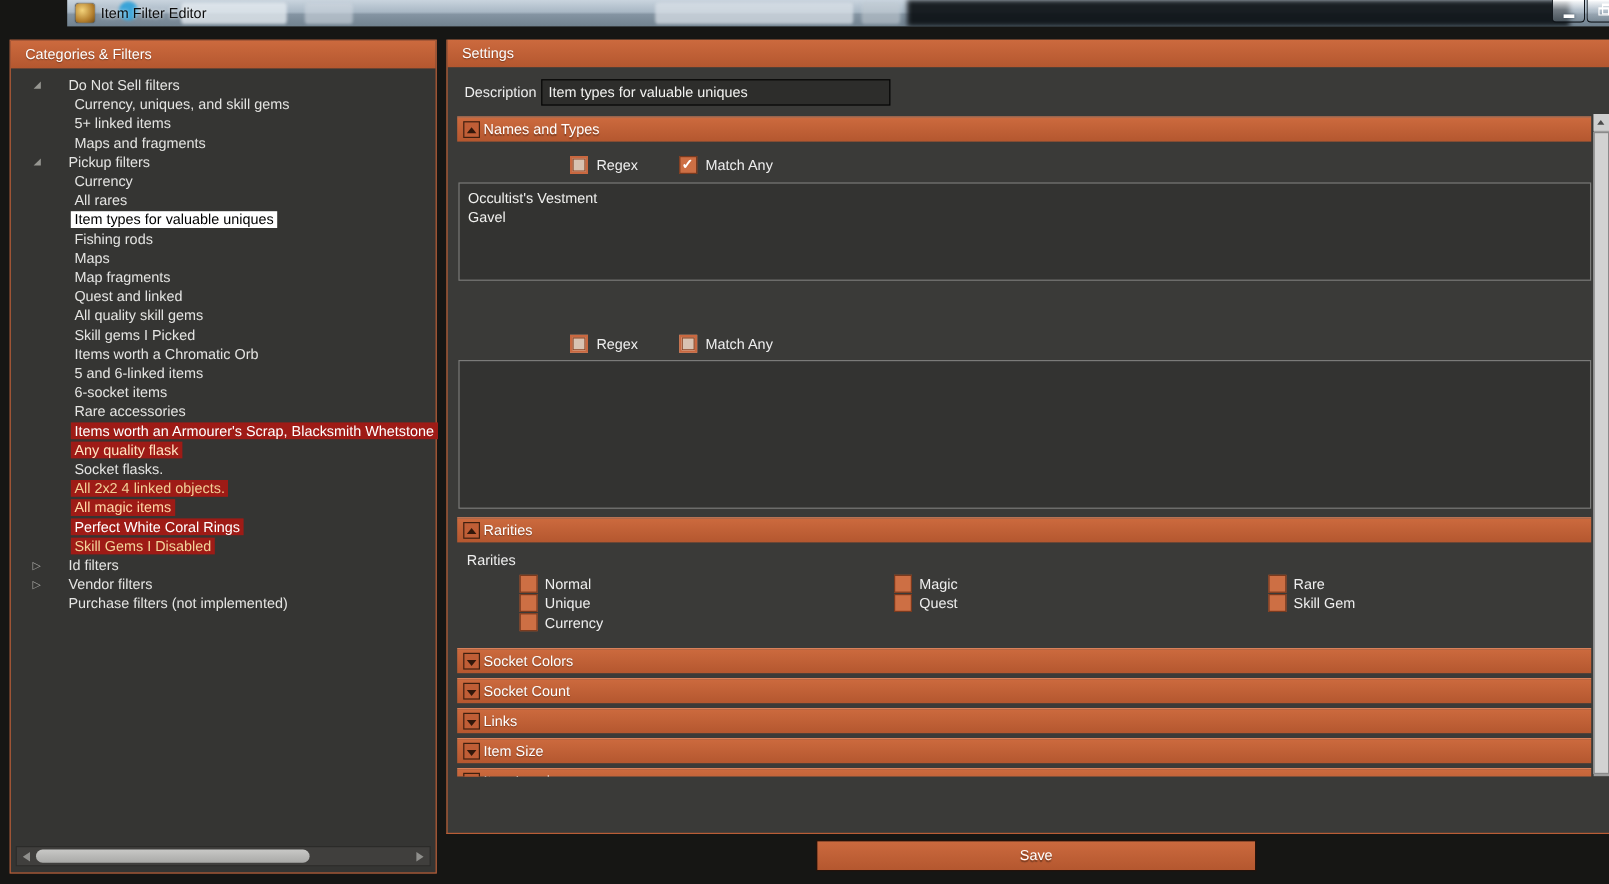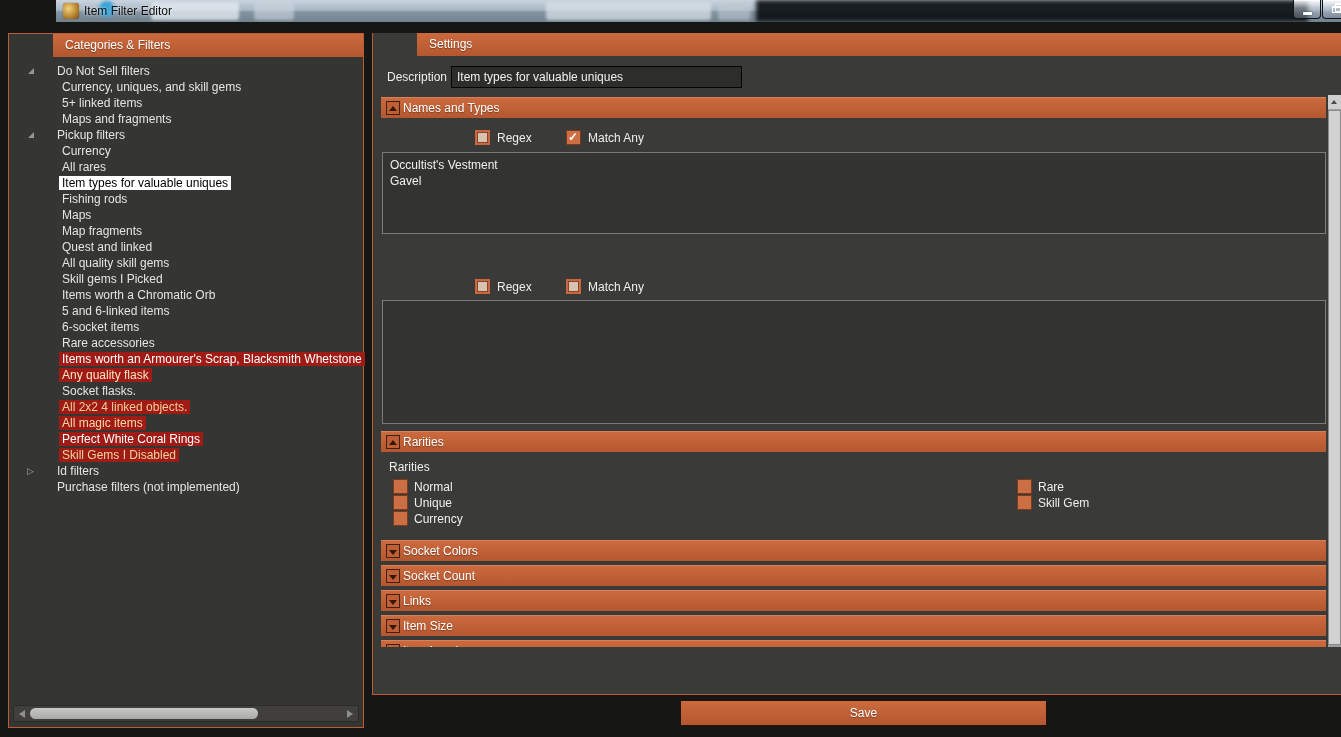--- a/index.html
+++ b/index.html
@@ -33,21 +33,21 @@
     background:linear-gradient(180deg,#e9a08f, #cf4a34 45%, #8e1d0d); }
   .glyph-min { display:block; width:9px; height:3px; background:#fff; margin-top:8px; box-shadow:0 0 2px #345; }
   .glyph-max { position:relative; width:9px; height:7px; border:1px solid #fff; border-top:2px solid #fff; }
   .glyph-max::before { content:""; position:absolute; left:2px; top:-5px; width:8px; height:6px;
     border:1px solid #fff; border-top:2px solid #fff; }
   .glyph-close { color:#fff; font-size:11px; font-weight:bold; text-shadow:0 1px 1px #400; }
 
   
   .panel-header { height:23px; line-height:23px; padding-left:12px; color:#fff; font-size:12px;
     background:linear-gradient(180deg, var(--accent_bright,#cc6a3e), var(--accent,#b4572f));
-    text-shadow:0 1px 1px rgba(0,0,0,.35);margin-left:44px; }
+    text-shadow:0 1px 1px rgba(0,0,0,.35); }
 
   .left-panel { position:absolute; left:8px; top:33px; width:356px; height:695px;
     background:var(--tree_bg,#353533); border:1px solid var(--border_orange,#b95d36); }
   .tree { position:absolute; left:1px; right:1px; top:29px; }
   .tree-item { height:16px; line-height:16px; font-size:12px; position:relative; white-space:nowrap; cursor:default; }
   .tree-item.lvl-0 { padding-left:44px; }
   .tree-item.lvl-1 { padding-left:49px; }
   .tw { position:absolute; left:17px; top:4px; width:10px; height:10px; }
   .st-expanded .tw::before { content:""; position:absolute; left:1px; top:1px; width:0; height:0;
     border-left:6px solid transparent; border-bottom:6px solid #979792; }
@@ -94,21 +94,21 @@
   .cb.light { width:15px; height:15px; background:var(--checkbox_light,#d8c2b1); border:2px solid #c96840; box-shadow:inset 0 0 0 1px #8a4526; }
   .cb.checked::after { content:"✓"; position:absolute; left:1px; top:-1px; color:#fff; font-size:12px; font-weight:bold; }
   .cb-text { position:absolute; top:1px; }
   .pos-cb1 { left:94px; }  .pos-tx1 { left:116px; }
   .pos-cb2 { left:185px; } .pos-tx2 { left:207px; }
 
   .txtarea { position:absolute; left:1px; right:0; background:#333331; border:1px solid #7b7b79;
     color:#f0f0ee; font-size:12px; padding:4px 7px; white-space:pre-line; line-height:16px; overflow:hidden; cursor:text; }
 
   .rarities-label { position:absolute; left:8px; font-size:12px; color:#eee; }
-  .rar-col { position:absolute; width:300px; }
+  .rar-col { position:absolute; width:300px;margin-left:40px; }
   .rarity-row { position:relative; height:16px; font-size:12px; color:#eee; }
   .rarity-row .cb { left:0; top:0; }
   .rarity-row .cb-label { position:absolute; left:21px; top:1px; }
 
   .collapsed-list { position:absolute; left:0; right:0; top:445px; }
   .collapsed-list .expander-header { position:relative; margin-bottom:4px; }
 
   .vscrollbar { position:absolute; right:0; top:0; bottom:0; width:13px; background:var(--scrollbar_track,#9e9e9e); }
   .vs-up { position:absolute; top:0; left:0; right:0; height:14px; background:#cfcfcf; }
   .vs-up::after { content:""; position:absolute; left:3px; top:5px; width:0; height:0;
@@ -248,20 +248,24 @@
     <span class="tl">Perfect White Coral Rings</span>
   </div>
         <div class="tree-item lvl-1 hl-red" style="--row-color: #f2d49b;">
     <span class="tw"></span>
     <span class="tl">Skill Gems I Disabled</span>
   </div>
         <div class="tree-item lvl-0 st-collapsed hl-none">
     <span class="tw"></span>
     <span class="tl">Id filters</span>
   </div>
+        <div class="tree-item lvl-0 st-collapsed hl-none">
+    <span class="tw"></span>
+    <span class="tl">Vendor filters</span>
+  </div>
         <div class="tree-item lvl-0 hl-none">
     <span class="tw"></span>
     <span class="tl">Purchase filters (not implemented)</span>
   </div>
       </div>
     <div class="hscrollbar">
       <span class="hs-arrow left"></span>
       <span class="hs-thumb"></span>
       <span class="hs-arrow right"></span>
     </div>
@@ -314,20 +318,30 @@
   </div>
             <div class="rarity-row">
     <span class="cb solid"></span>
     <span class="cb-label">Unique</span>
   </div>
             <div class="rarity-row">
     <span class="cb solid"></span>
     <span class="cb-label">Currency</span>
   </div>
           </div>
+        <div class="rar-col" style="left:324px; top:384px;">
+            <div class="rarity-row">
+    <span class="cb solid"></span>
+    <span class="cb-label">Magic</span>
+  </div>
+            <div class="rarity-row">
+    <span class="cb solid"></span>
+    <span class="cb-label">Quest</span>
+  </div>
+          </div>
         <div class="rar-col" style="left:636px; top:384px;text-align:right;">
             <div class="rarity-row">
     <span class="cb solid"></span>
     <span class="cb-label">Rare</span>
   </div>
             <div class="rarity-row">
     <span class="cb solid"></span>
     <span class="cb-label">Skill Gem</span>
   </div>
           </div>

